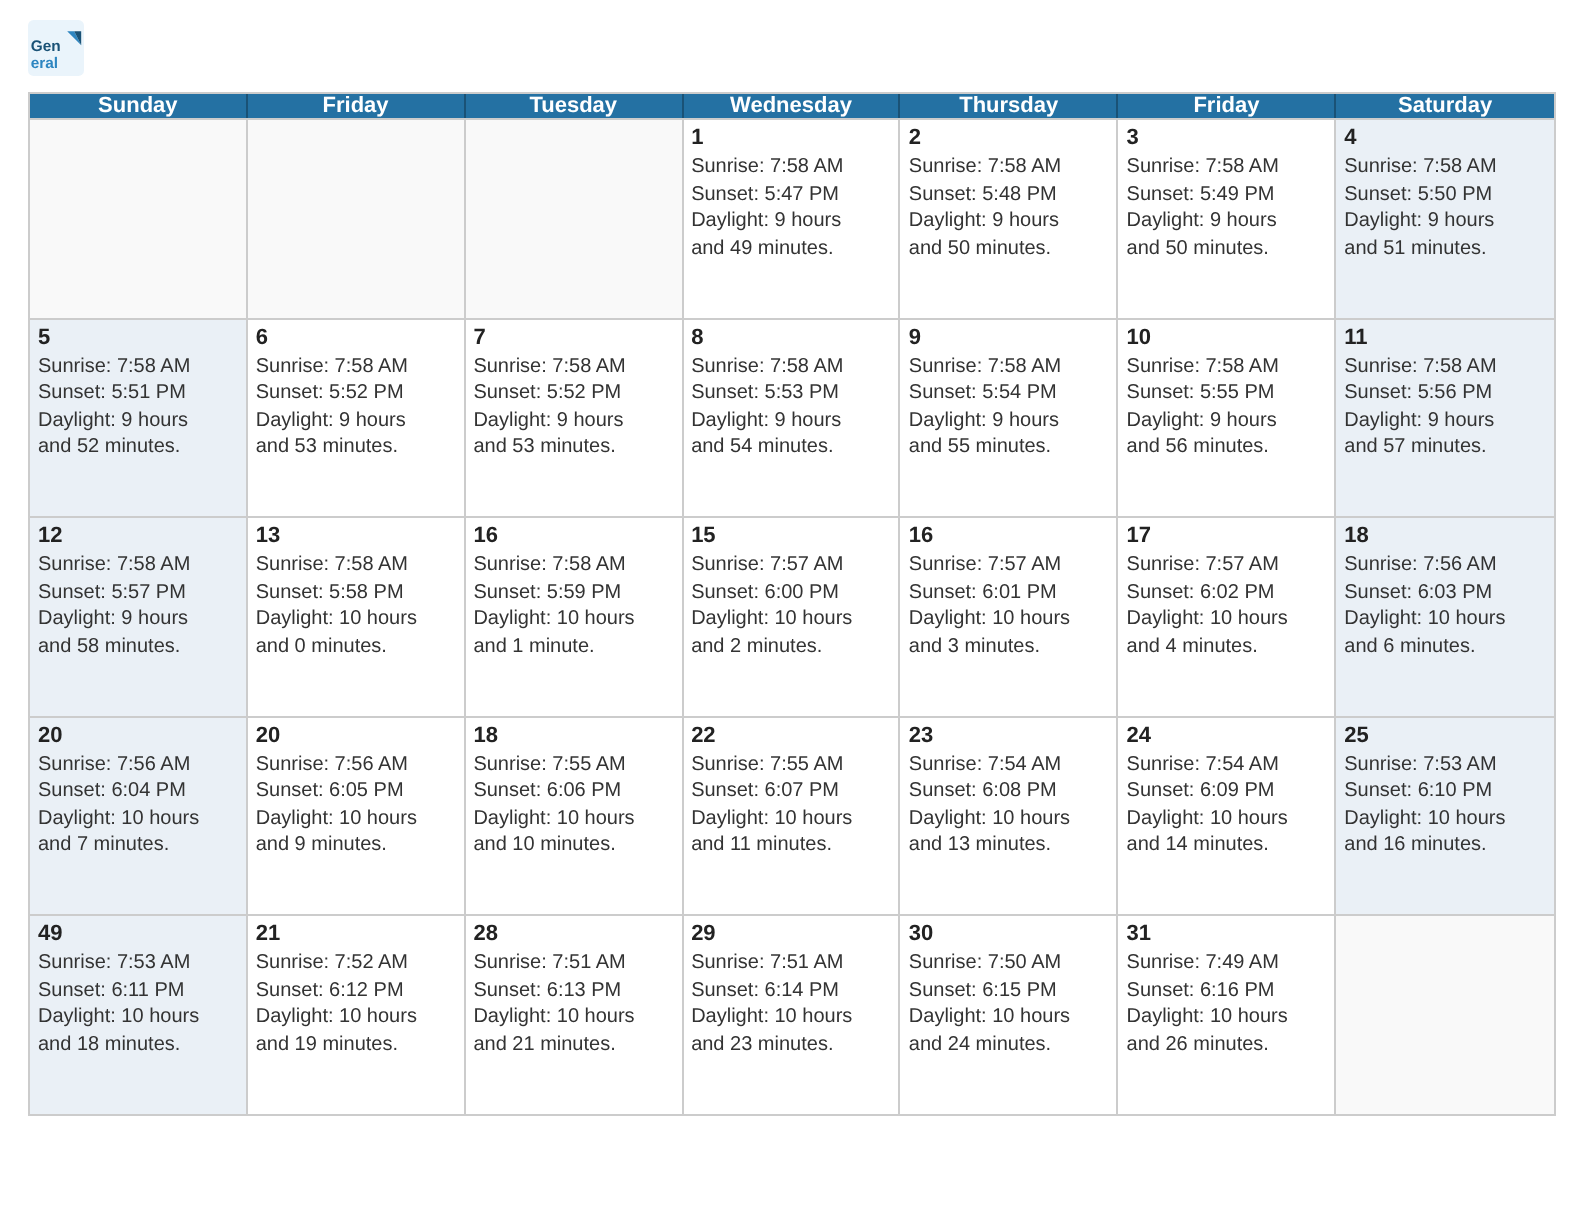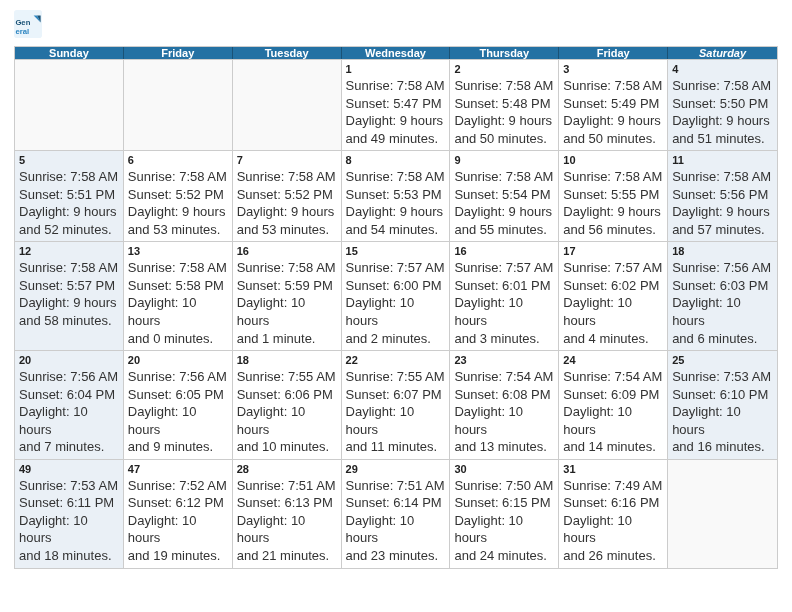--- a/index.html
+++ b/index.html
@@ -63,21 +63,21 @@
       background: #2471a3;
     }
     .cal-header-cell {
       color: #fff;
       font-size: 11px;
       font-weight: bold;
       text-align: center;
       padding: 0 2px;
       border-right: 1px solid #1a5276;
     }
-    .cal-header-cell:last-child { border-right: none; font-style: italic; }
+    .cal-header-cell:last-child { border-right: none; }
     .cal-body {
       flex: 1;
       display: flex;
       flex-direction: column;
     }
     .cal-row {
       display: grid;
       grid-template-columns: repeat(7, 1fr);
       flex: 1;
       border-top: 1px solid #ccc;
@@ -94,21 +94,21 @@
     .cal-cell:last-child { border-right: none; }
     .cal-cell.empty { background: #f9f9f9; }
     .cal-cell.shaded { background: #eaf0f6; }
     .day-num {
       font-size: 11px;
       font-weight: bold;
       color: #222;
       margin-bottom: 2px;
     }
     .day-info {
-      font-size: 13px;
+      font-size: 10px;
       line-height: 1.35;
       color: #333;
     }
   </style>
 </head>
 <body>
 
 <div class="page">
   <div class="header">
     <div class="logo-area">
@@ -253,21 +253,21 @@
             <div class="day-num">25</div>
             <div class="day-info">Sunrise: 7:53 AM<br>Sunset: 6:10 PM<br>Daylight: 10 hours<br>and 16 minutes.</div>
           </div>
         </div>
         <div class="cal-row">
           <div class="cal-cell shaded">
             <div class="day-num">49</div>
             <div class="day-info">Sunrise: 7:53 AM<br>Sunset: 6:11 PM<br>Daylight: 10 hours<br>and 18 minutes.</div>
           </div>
           <div class="cal-cell">
-            <div class="day-num">47</div>
+            <div class="day-num">21</div>
             <div class="day-info">Sunrise: 7:52 AM<br>Sunset: 6:12 PM<br>Daylight: 10 hours<br>and 19 minutes.</div>
           </div>
           <div class="cal-cell">
             <div class="day-num">28</div>
             <div class="day-info">Sunrise: 7:51 AM<br>Sunset: 6:13 PM<br>Daylight: 10 hours<br>and 21 minutes.</div>
           </div>
           <div class="cal-cell">
             <div class="day-num">29</div>
             <div class="day-info">Sunrise: 7:51 AM<br>Sunset: 6:14 PM<br>Daylight: 10 hours<br>and 23 minutes.</div>
           </div>

